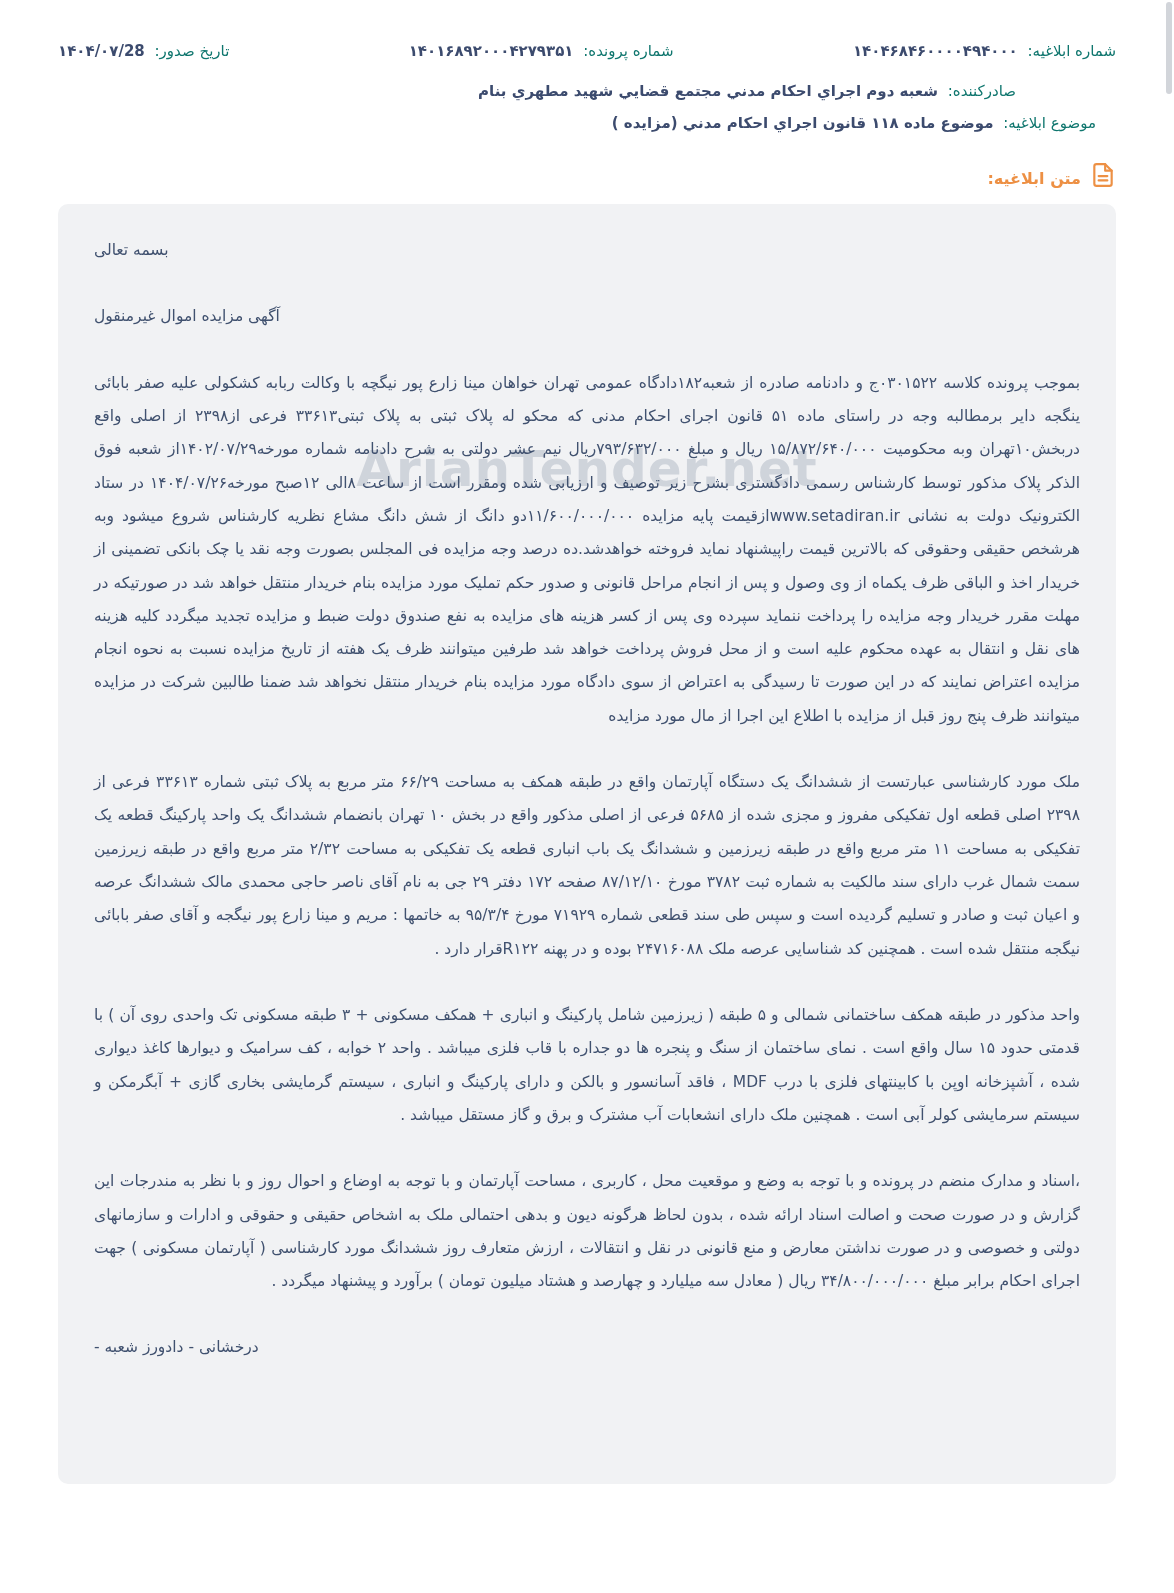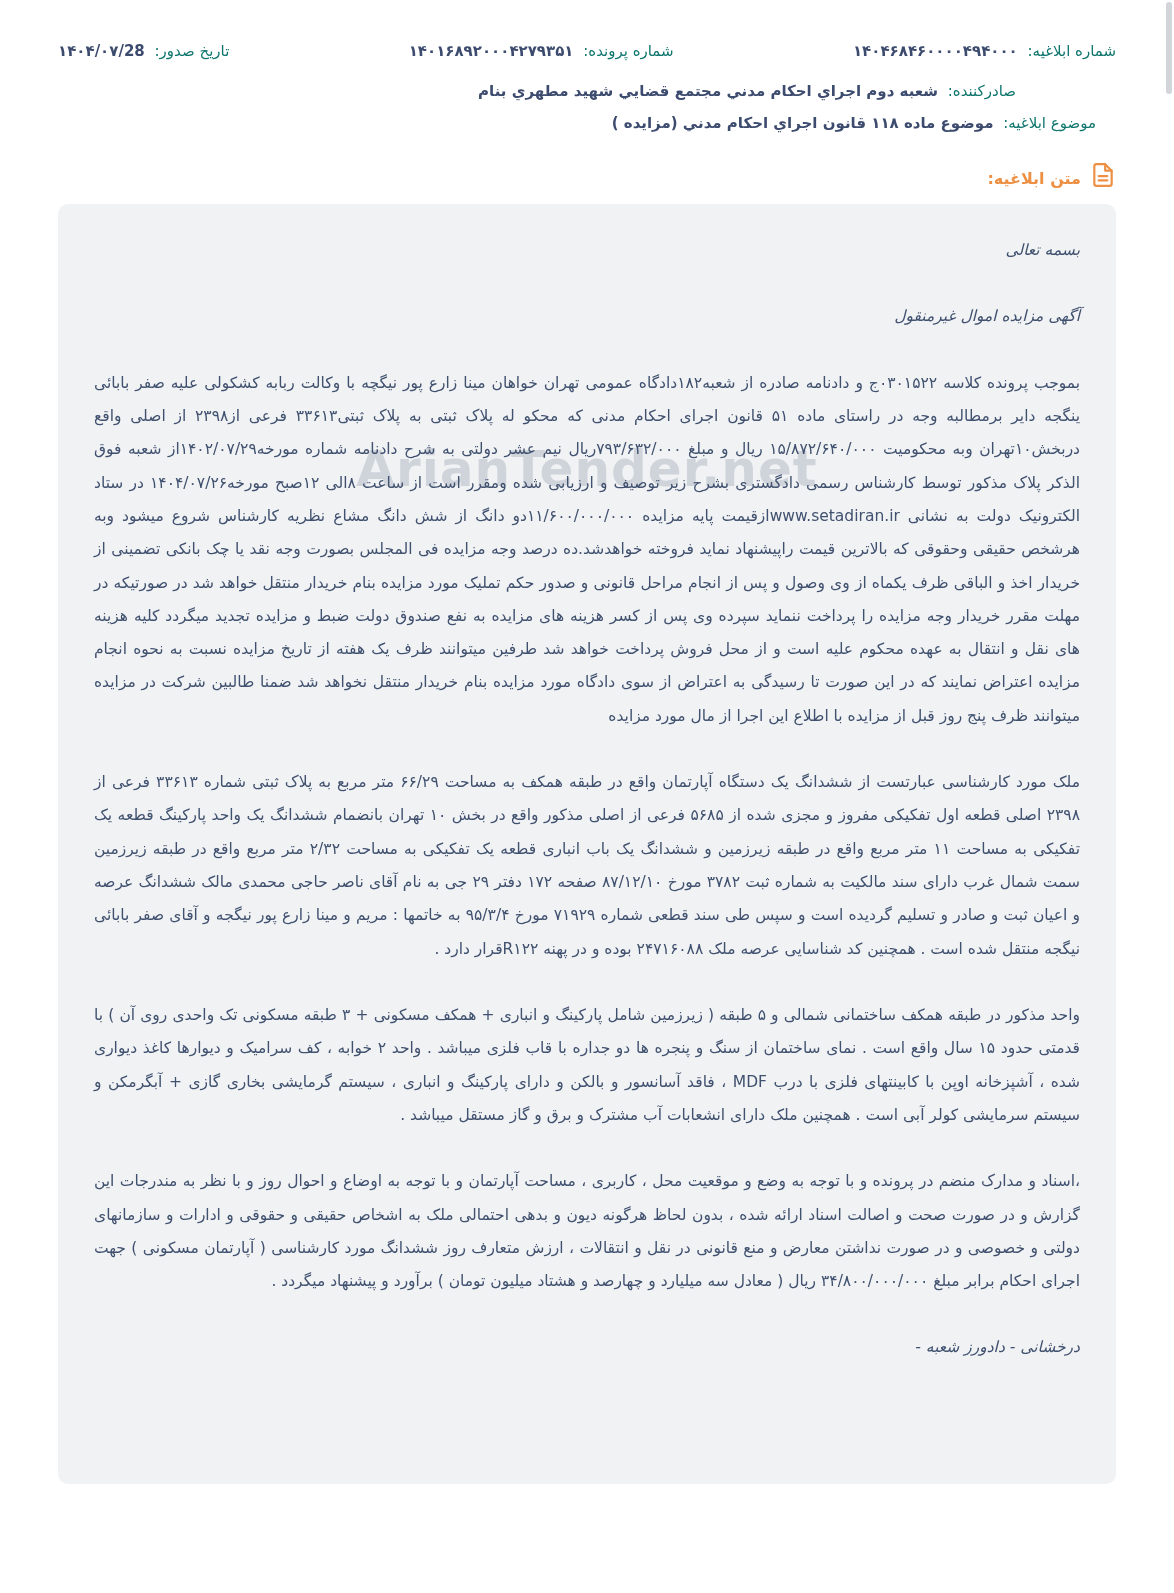--- a/index.html
+++ b/index.html
@@ -52,21 +52,21 @@
     padding:30px 36px 34px 36px;
     min-height:1280px;
     color:#40516F;
     font-size:15.5px;
     line-height:2.15;
     text-align:justify;
     overflow:hidden;
   }
   .body-box p { margin:0 0 33px 0; position:relative; z-index:1; }
   .body-box p:last-child { margin-bottom:0; }
-  .p-short { text-align:right;font-style:italic; }
+  .p-short { text-align:left; }
 
   .watermark {
     position:absolute;
     top:212px;
     left:50%;
     transform:translateX(-50%);
     font-size:50px;
     font-weight:700;
     color:#9AA4B4;
     opacity:0.38;

